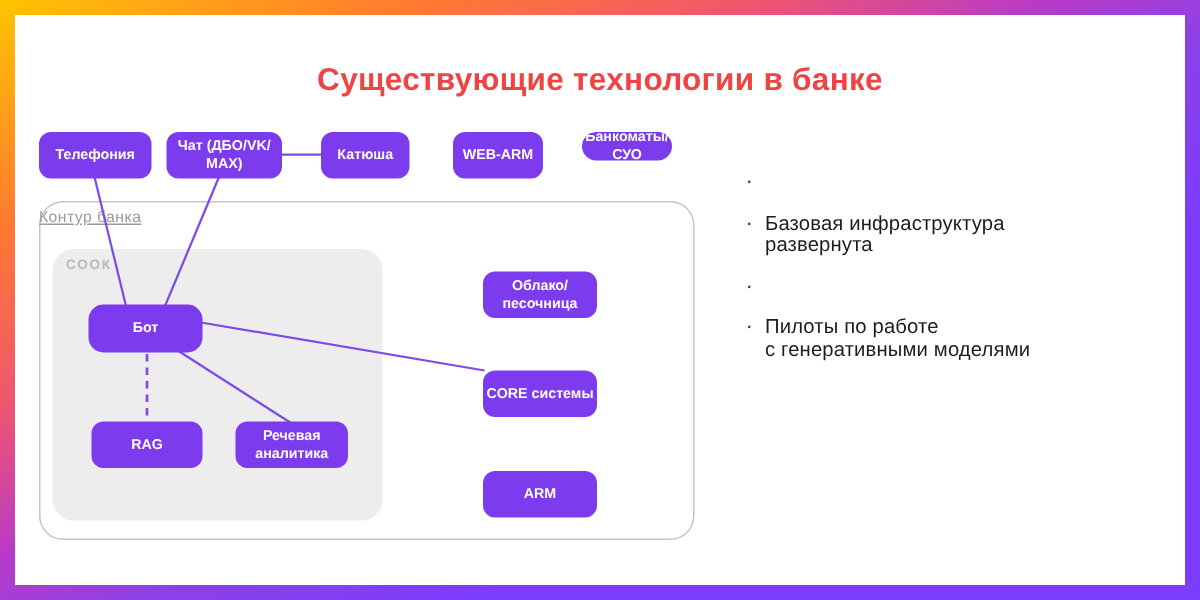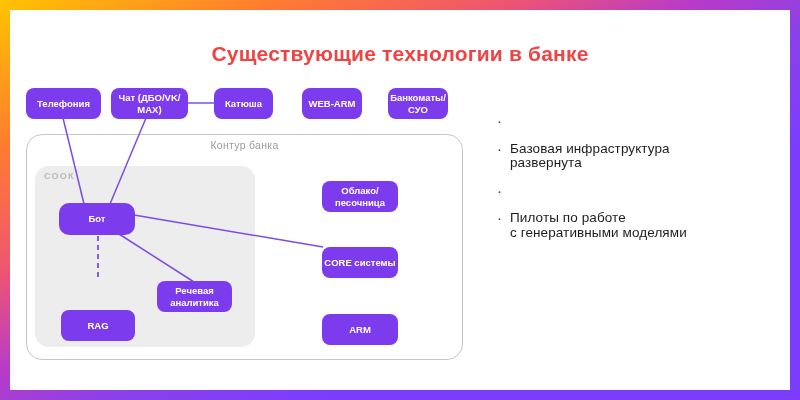--- a/index.html
+++ b/index.html
@@ -17,34 +17,34 @@
   .node{
     position:absolute;background:#7C3BEC;color:#fff;
     border-radius:8px;display:flex;align-items:center;justify-content:center;
     font-size:9.5px;font-weight:bold;text-align:center;line-height:1.2;
     white-space:pre-line;padding:1px 2px;box-sizing:border-box;
   }
   .n-tele{left:26px;top:88px;width:75px;height:31px;}
   .n-chat{left:111px;top:88px;width:77px;height:31px;}
   .n-kat{left:214px;top:88px;width:59px;height:31px;}
   .n-web{left:302px;top:88px;width:60px;height:31px;}
-  .n-atm{left:388px;top:88px;width:60px;height:31px;}
+  .n-atm{left:388px;top:88px;width:60px;height:19px;border-radius:15px;}
   .n-bot{left:59px;top:203px;width:76px;height:32px;border-radius:10px;}
-  .n-rag{left:61px;top:281px;width:74px;height:31px;margin-top:29px;}
+  .n-rag{left:61px;top:281px;width:74px;height:31px;}
   .n-speech{left:157px;top:281px;width:75px;height:31px;}
   .n-cloud{left:322px;top:181px;width:76px;height:31px;}
   .n-core{left:322px;top:232px;width:76px;height:31px;margin-top:15px;}
   .n-arm{left:322px;top:283px;width:76px;height:31px;margin-top:31px;}
   .perimeter{
     position:absolute;left:26px;top:134px;width:437px;height:226px;
     background:#fff;border:1px solid #C6C6C6;border-radius:16px;box-sizing:border-box;
   }
   .perimeter-label{
-    position:absolute;left:26px;top:139px;width:437px;text-align:center;
-    font-size:10.5px;color:#9B9B9B;letter-spacing:.3px;
+    position:absolute;left:26px;top:139px;width:437px;
+    font-size:10.5px;color:#9B9B9B;letter-spacing:.3px;text-decoration:underline;
   }
   .region{
     position:absolute;left:35px;top:166px;width:220px;height:181px;
     background:#EDEDED;border-radius:14px;
   }
   .region-label{
     position:absolute;left:44px;top:171px;font-size:9px;color:#B9B9B9;
     letter-spacing:1.2px;font-weight:bold;
   }
   .connectors{position:absolute;left:0;top:0;pointer-events:none;}

